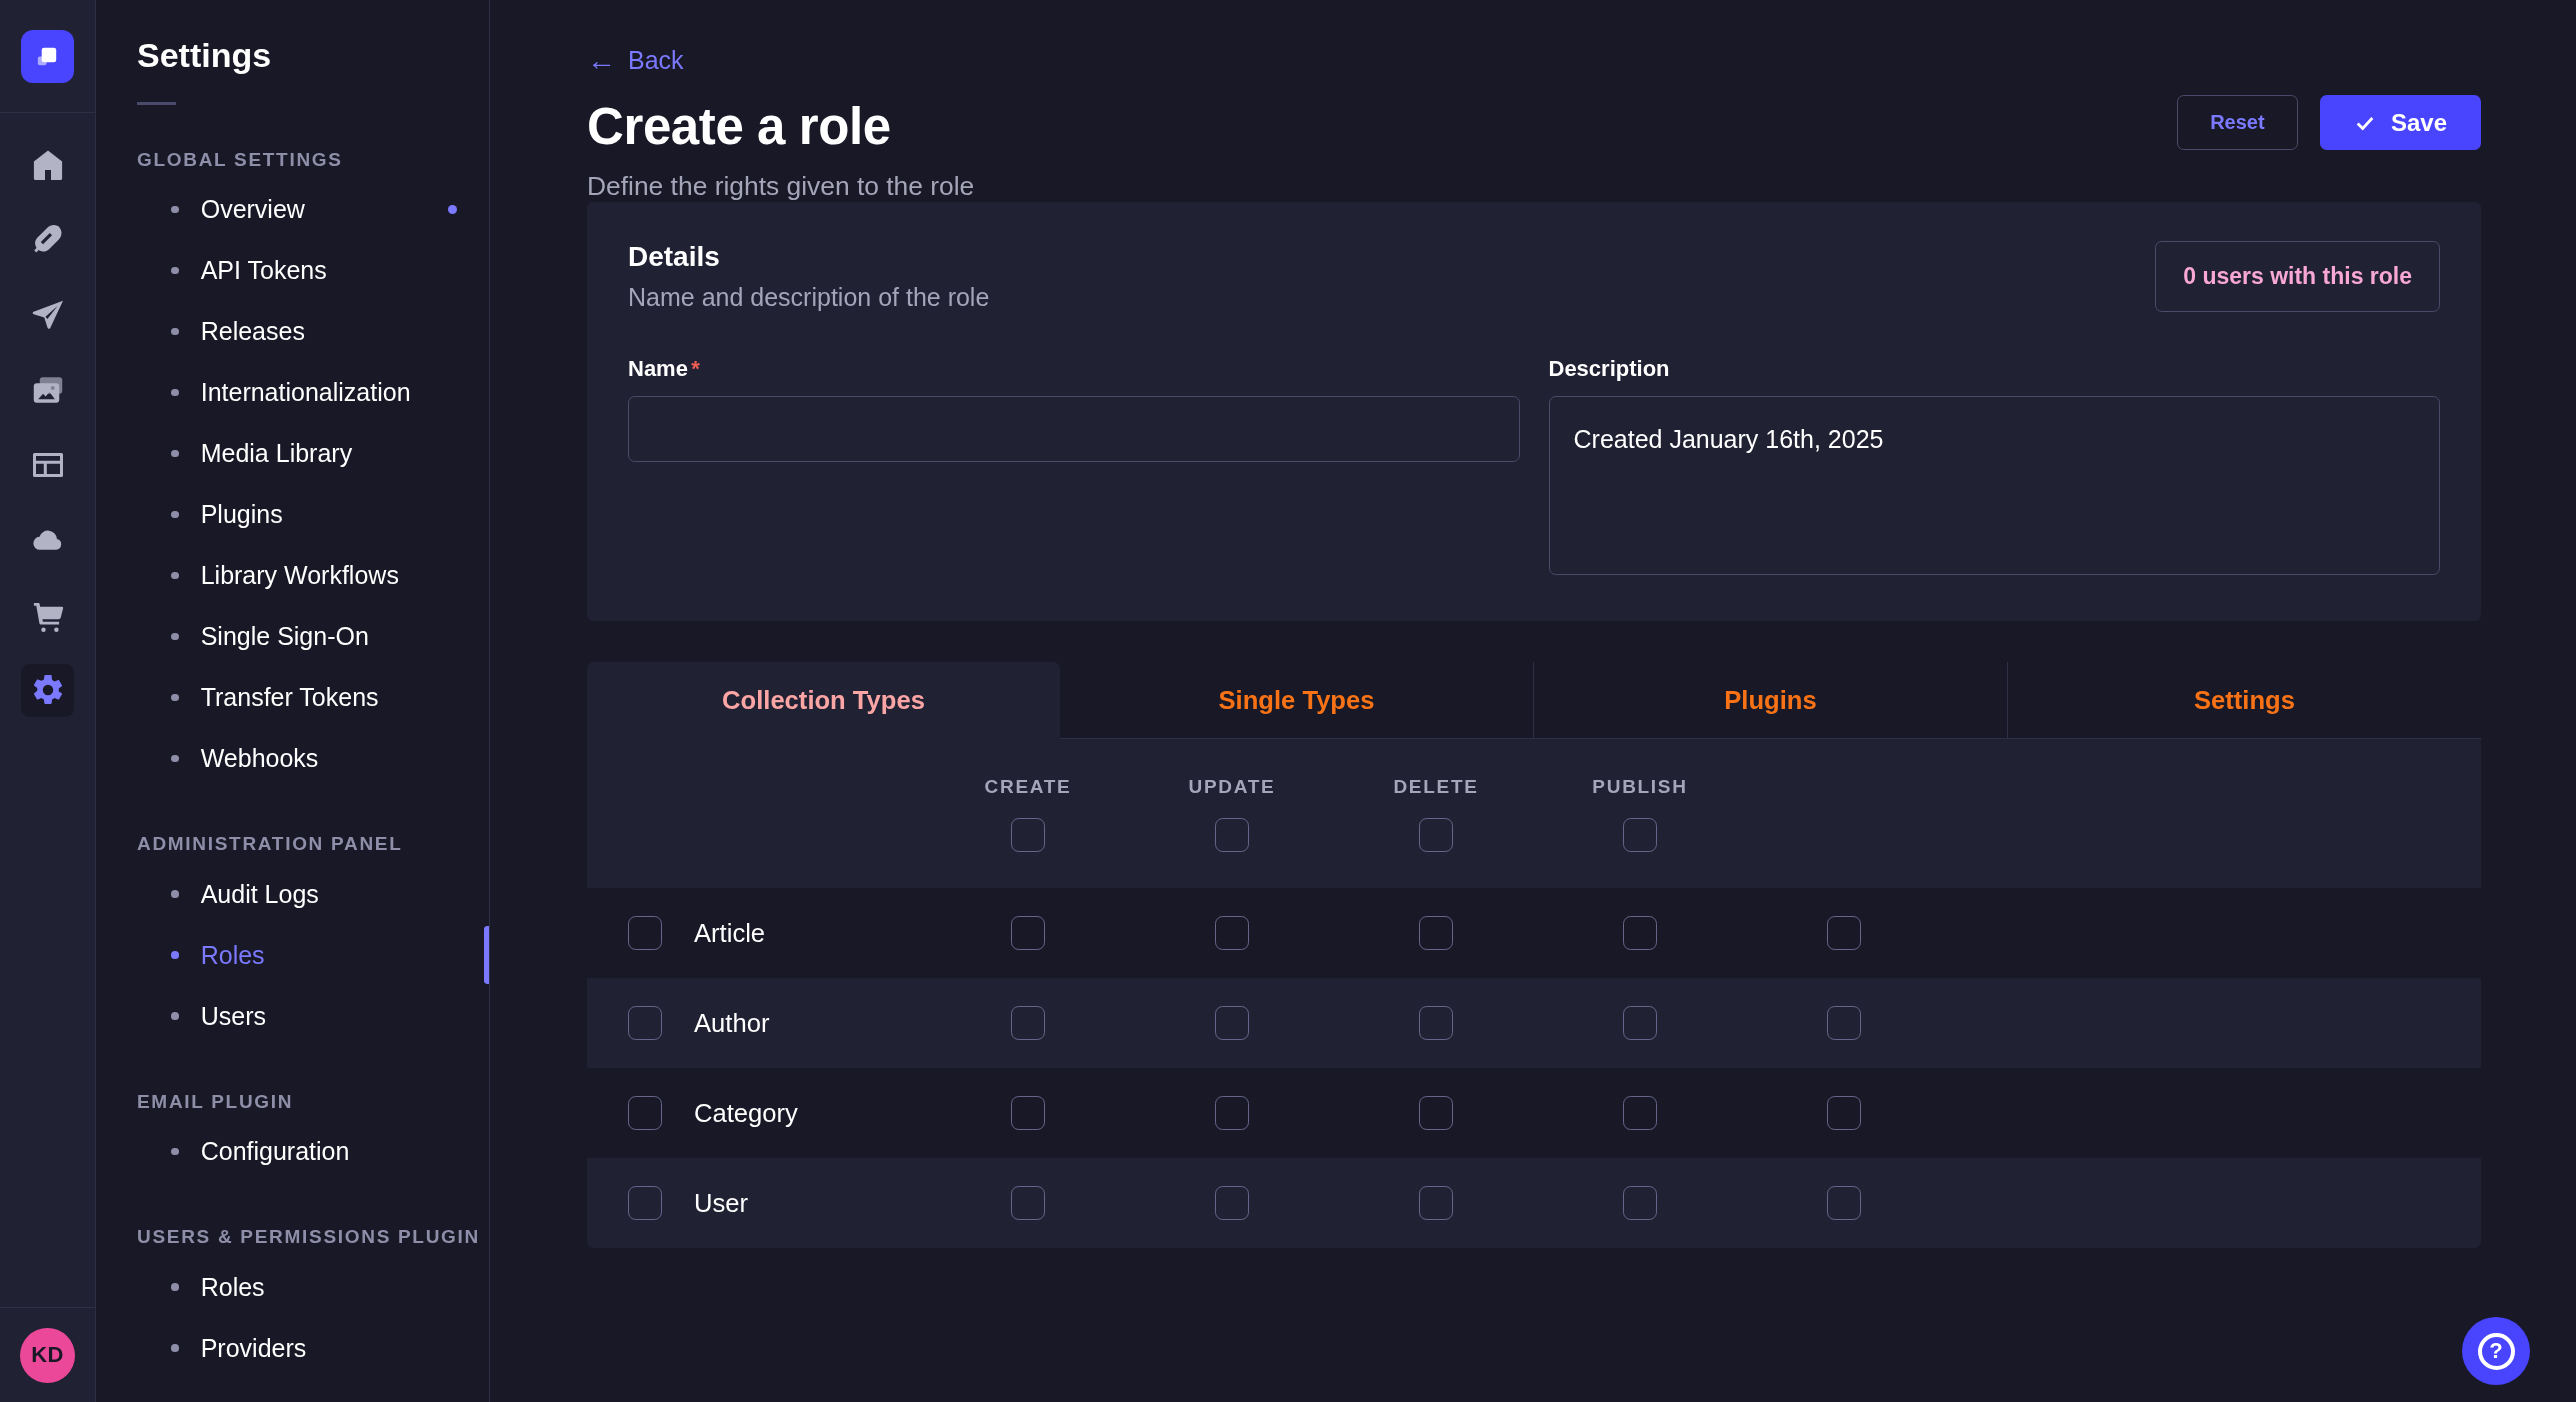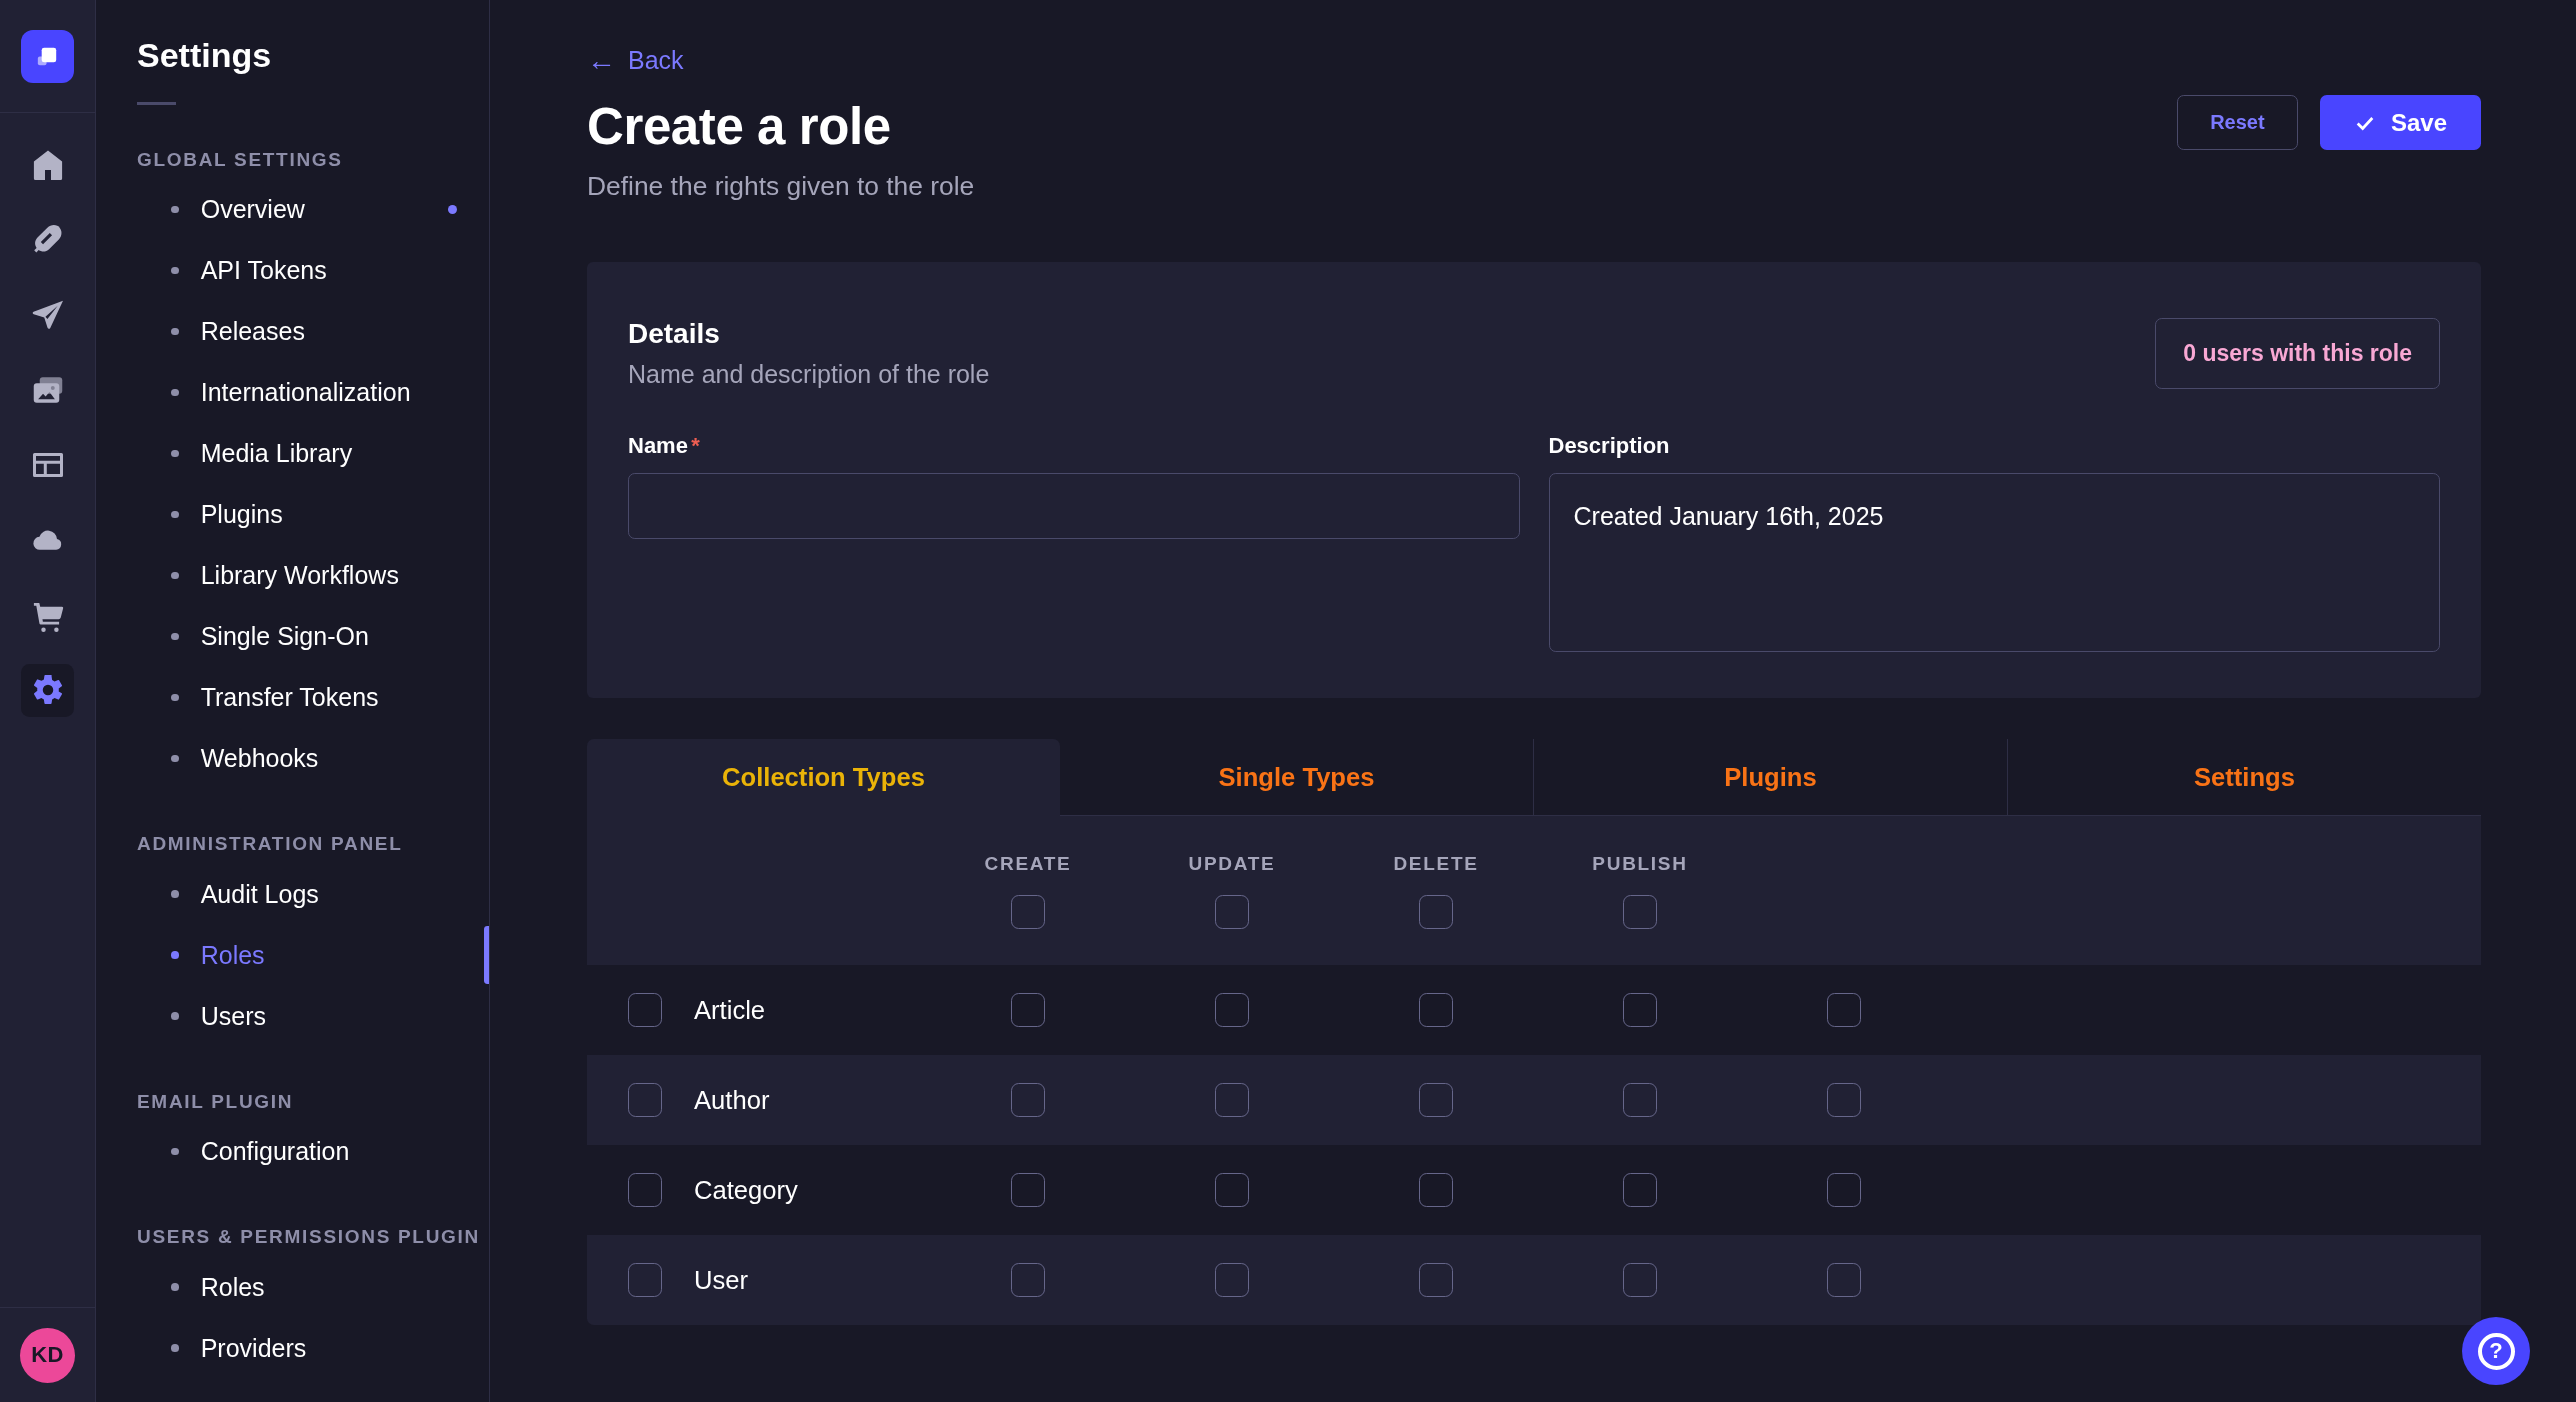--- a/index.html
+++ b/index.html
@@ -51,21 +51,21 @@
   .page-title { font-size:51px; font-weight:700; margin-top:22px; letter-spacing:-0.4px; }
   .page-subtitle { font-size:26.4px; color:#a5a5ba; margin-top:15.3px; }
   .head-actions { display:flex; gap:22px; margin-top:49px; }
   .btn-reset { height:55px; padding:0 32px; border-radius:6.8px; border:0.9px solid #4a4a6a;
                background:transparent; color:#7b79ff; font-size:20px; font-weight:600; cursor:pointer; }
   .btn-save { height:55px; padding:0 34px; border-radius:6.8px; border:none; background:#4945ff;
               color:#fff; font-size:24px; font-weight:600; display:flex; align-items:center; gap:15.3px; cursor:pointer; }
   .btn-save svg { width:22px; height:22px; stroke:#fff; stroke-width:3; fill:none; }
 
   
-  .card { background:#212134; border-radius:6px; margin-top:60px; padding:56px 41px 43px; }
+  .card { background:#212134; border-radius:6px; padding:39px 41px 43px; }
   .card-head { display:flex; justify-content:space-between; align-items:flex-start; }
   .card-head h2 { font-size:28px; font-weight:700; }
   .card-head p { font-size:25px; color:#a5a5ba; margin-top:10.2px; }
   .users-btn { height:71px; padding:0 27px; border-radius:6.8px; border:0.9px solid #4a4a6a;
                background:transparent; color:#f9a8d4; font-size:23px; font-weight:700; cursor:pointer; }
   .fields { display:flex; gap:29px; margin-top:44px; }
   .field { flex:1; }
   .field label { display:block; font-size:22px; font-weight:600; margin-bottom:13.6px; }
   .req { color:#ee5e52; margin-left:3.4px; }
   .text-input { width:100%; height:66px; background:transparent; border:0.9px solid #4a4a6a;
@@ -74,21 +74,21 @@
   .textarea { width:100%; height:179px; background:transparent; border:0.9px solid #4a4a6a;
               border-radius:6.8px; color:#fff; font-size:25px; padding:24px;
               font-family:"Liberation Sans", sans-serif; resize:none; line-height:1.5; }
 
   
   .perm { margin-top:41px; }
   .tabs { display:flex; height:77px; }
   .tab { flex:1; border:none; background:#181826; color:#f97316; font-size:25.6px; font-weight:700;
          cursor:pointer; border-bottom:0.9px solid #2e2e45; font-family:"Liberation Sans", sans-serif; }
   .tab:not(.active) + .tab:not(.active) { border-left:0.9px solid #2e2e45; }
-  .tab.active { background:#212134; color:#eab308; font-weight:600;
+  .tab.active { background:#212134; color:#fca5a5; font-weight:600;
                 border-bottom:none; border-radius:6.8px 6.8px 0 0; }
   .panel { background:#212134; border-radius:0 0 6.8px 6.8px; overflow:hidden; }
   .perm-grid { display:grid; grid-template-columns:298px repeat(5,204px) 1fr;
                align-items:center; padding-left:41px; }
   .perm-head { padding-top:37px; padding-bottom:36px; }
   .col { display:flex; flex-direction:column; align-items:center; gap:20.4px; }
   .col-label { font-size:19px; font-weight:600; letter-spacing:1.7px; color:#a5a5ba; text-transform:uppercase; }
   .cellwrap { display:contents; }
   .cell { display:flex; justify-content:center; }
   .perm-row { height:90px; }

